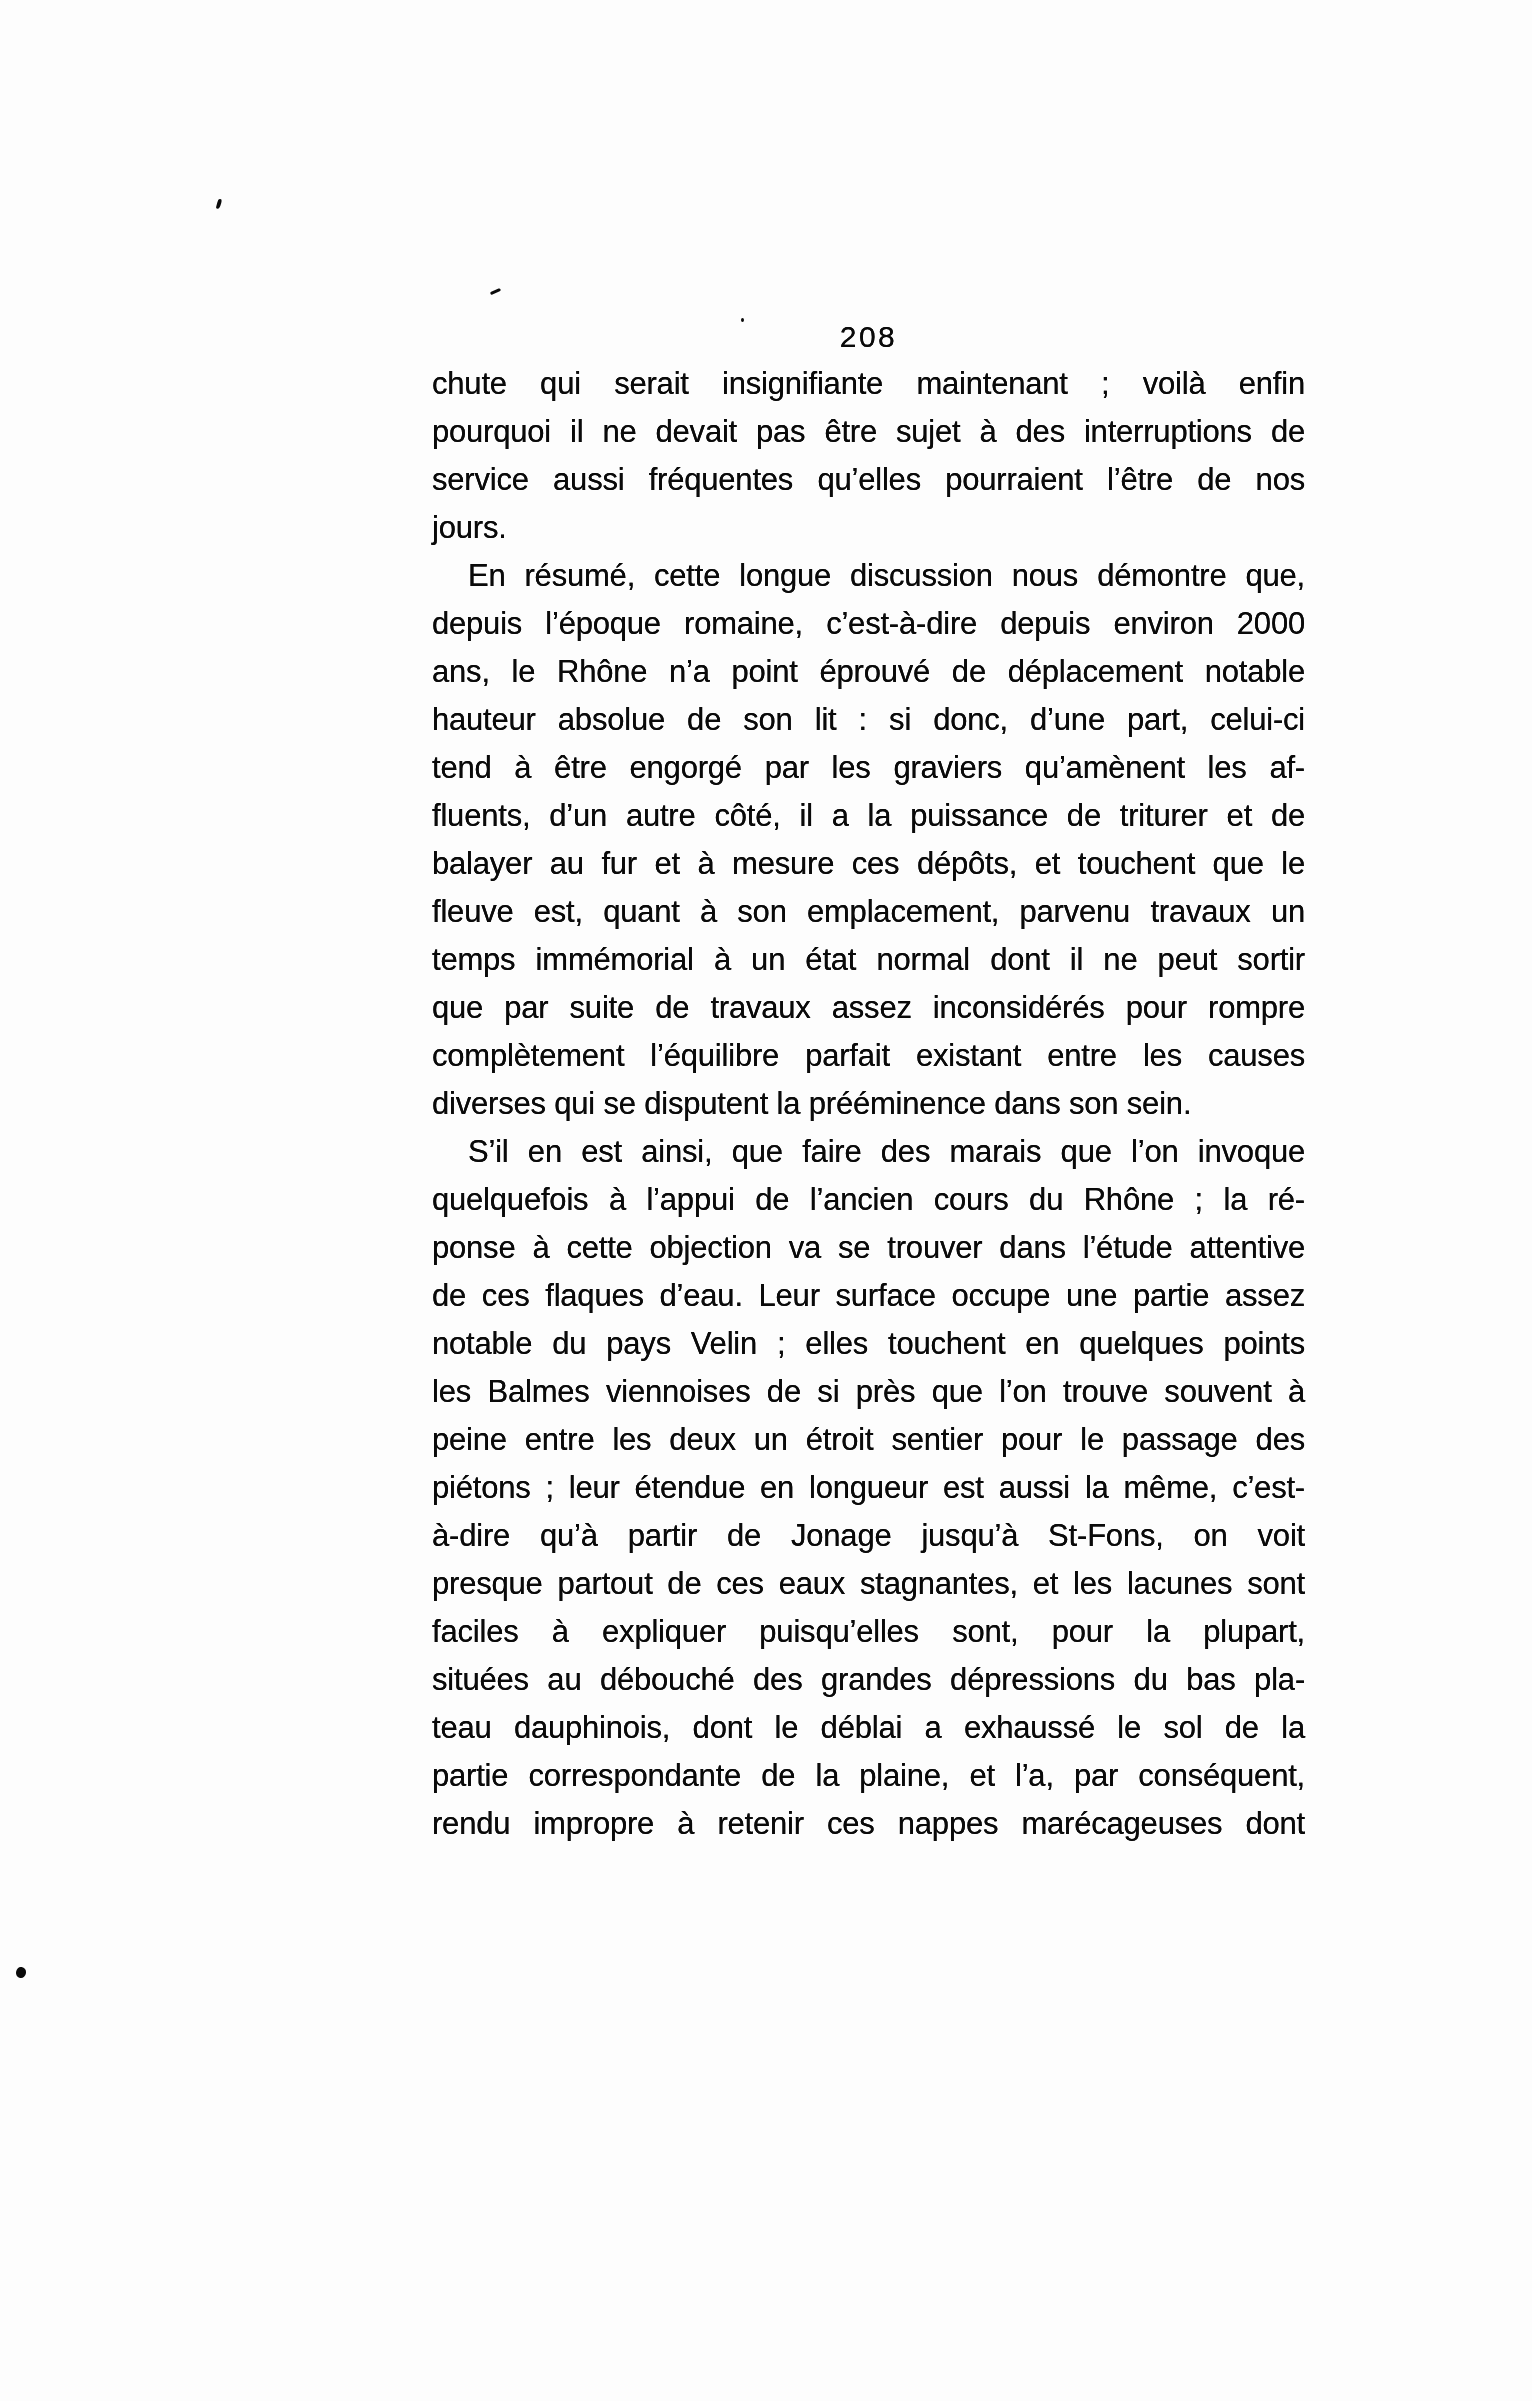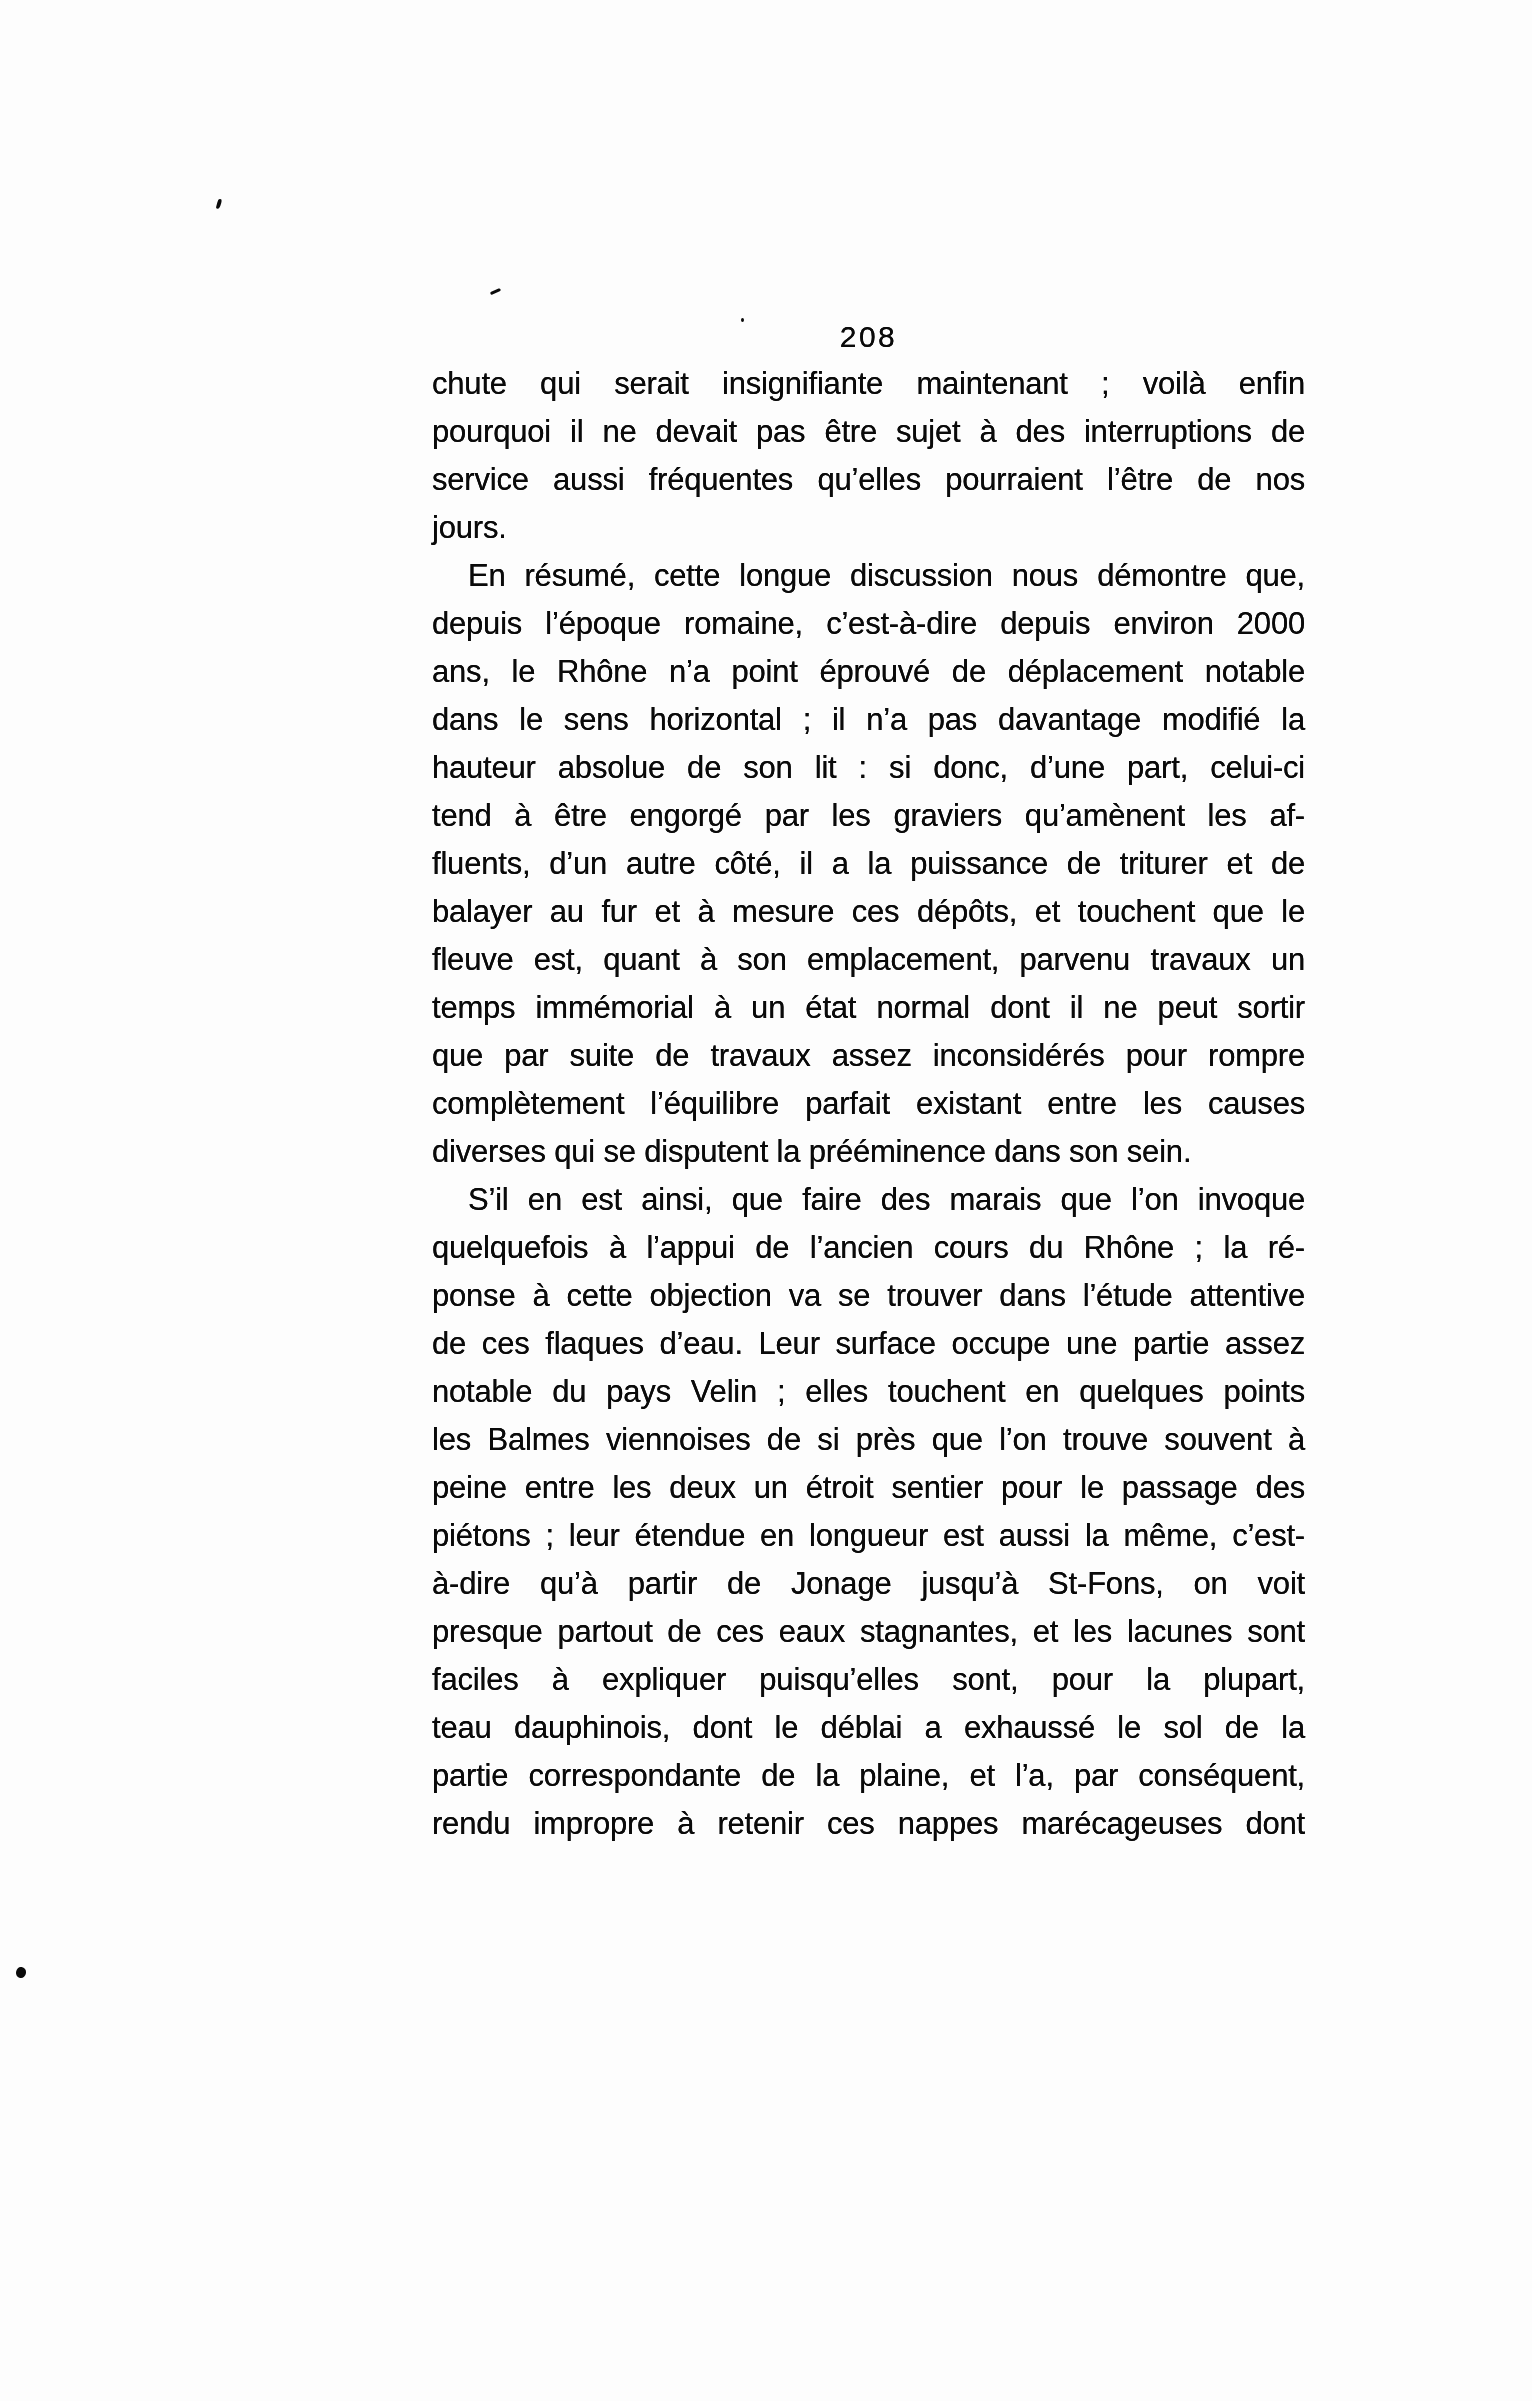--- a/index.html
+++ b/index.html
@@ -58,41 +58,41 @@
   <div class="page-number">208</div>
 
   <div class="text-block" id="text-block">
       <div class="line">chute qui serait insignifiante maintenant ; voilà enfin</div>
       <div class="line">pourquoi il ne devait pas être sujet à des interruptions de</div>
       <div class="line">service aussi fréquentes qu’elles pourraient l’être de nos</div>
       <div class="line flush">jours.</div>
       <div class="line indent">En résumé, cette longue discussion nous démontre que,</div>
       <div class="line">depuis l’époque romaine, c’est-à-dire depuis environ 2000</div>
       <div class="line">ans, le Rhône n’a point éprouvé de déplacement notable</div>
-      <div class="line">dans le sens horizontal ; il n’a pas davantage modifié la</div>
       <div class="line">hauteur absolue de son lit : si donc, d’une part, celui-ci</div>
       <div class="line">tend à être engorgé par les graviers qu’amènent les af-</div>
       <div class="line">fluents, d’un autre côté, il a la puissance de triturer et de</div>
       <div class="line">balayer au fur et à mesure ces dépôts, et touchent que le</div>
       <div class="line">fleuve est, quant à son emplacement, parvenu travaux un</div>
       <div class="line">temps immémorial à un état normal dont il ne peut sortir</div>
       <div class="line">que par suite de travaux assez inconsidérés pour rompre</div>
       <div class="line">complètement l’équilibre parfait existant entre les causes</div>
       <div class="line flush">diverses qui se disputent la prééminence dans son sein.</div>
       <div class="line indent">S’il en est ainsi, que faire des marais que l’on invoque</div>
       <div class="line">quelquefois à l’appui de l’ancien cours du Rhône ; la ré-</div>
       <div class="line">ponse à cette objection va se trouver dans l’étude attentive</div>
       <div class="line">de ces flaques d’eau. Leur surface occupe une partie assez</div>
       <div class="line">notable du pays Velin ; elles touchent en quelques points</div>
       <div class="line">les Balmes viennoises de si près que l’on trouve souvent à</div>
       <div class="line">peine entre les deux un étroit sentier pour le passage des</div>
       <div class="line">piétons ; leur étendue en longueur est aussi la même, c’est-</div>
       <div class="line">à-dire qu’à partir de Jonage jusqu’à St-Fons, on voit</div>
       <div class="line">presque partout de ces eaux stagnantes, et les lacunes sont</div>
       <div class="line">faciles à expliquer puisqu’elles sont, pour la plupart,</div>
+      <div class="line">situées au débouché des grandes dépressions du bas pla-</div>
       <div class="line">teau dauphinois, dont le déblai a exhaussé le sol de la</div>
       <div class="line">partie correspondante de la plaine, et l’a, par conséquent,</div>
       <div class="line">rendu impropre à retenir ces nappes marécageuses dont</div>
     </div>
 
   <div id="specks">
       <div class="speck" style="left: 217px; top: 199px; width: 4px; height: 9.7px; border-radius: 60% 40% 70% 30% / 50% 50% 80% 20%; transform: rotate(14deg);"></div>
       <div class="speck" style="left: 490px; top: 290px; width: 11.3px; height: 3.2px; border-radius: 1.6px; transform: rotate(-24deg);"></div>
       <div class="speck" style="left: 741px; top: 318px; width: 3.2px; height: 4px; border-radius: 50%; transform: rotate(0deg);"></div>
       <div class="speck" style="left: 16px; top: 1967px; width: 9.7px; height: 11.3px; border-radius: 46% 54% 50% 50% / 52% 48%; transform: rotate(8deg);"></div>

